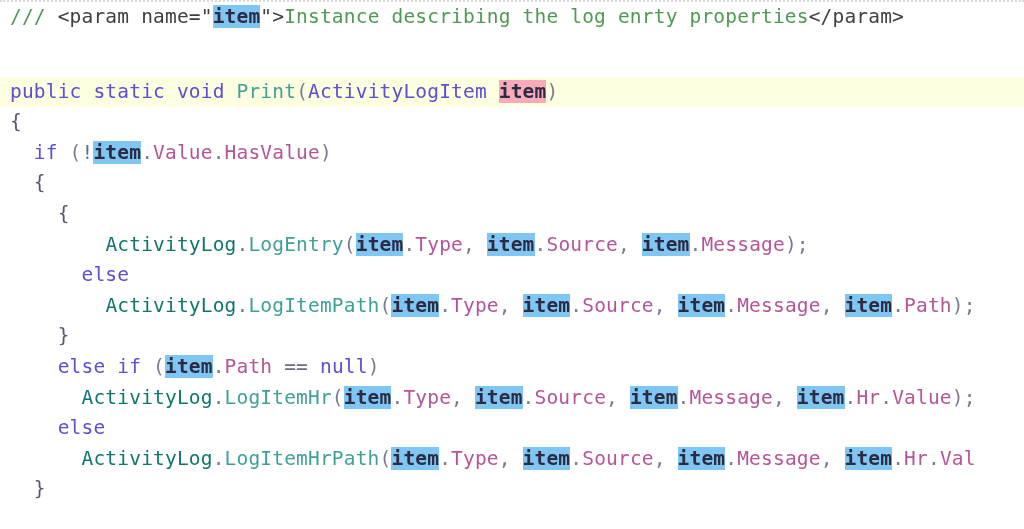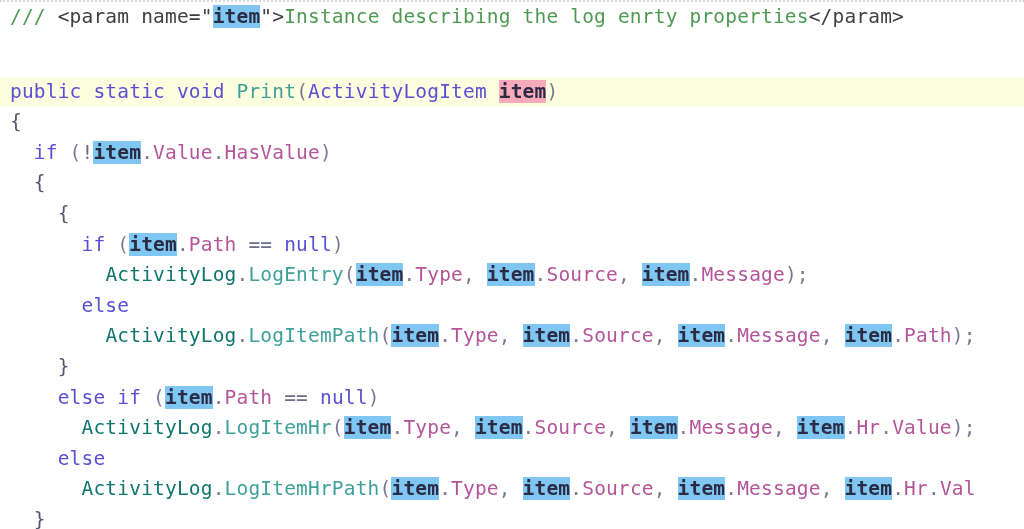--- a/index.html
+++ b/index.html
@@ -85,21 +85,20 @@
 
   <div class="code-line"><span class="line-content"><span class="t-brace">{</span></span></div>
 
   <div class="code-line"><span class="line-content"><span>  </span><span class="t-keyword">if</span><span> </span><span class="t-punct">(</span><span class="t-op">!</span><span class="hl-item">item</span><span class="t-punct">.</span><span class="t-prop">Value</span><span class="t-punct">.</span><span class="t-prop">HasValue</span><span class="t-punct">)</span></span></div>
 
   <div class="code-line"><span class="line-content"><span>  </span><span class="t-brace">{</span></span></div>
 
 
   <div class="code-line"><span class="line-content"><span>    </span><span class="t-brace">{</span></span></div>
 
-  <div class="code-line"><span class="line-content"><span>      </span><span class="t-keyword">if</span><span> </span><span class="t-punct">(</span><span class="hl-item">item</span><span class="t-punct">.</span><span class="t-prop">Path</span><span> </span><span class="t-op">==</span><span> </span><span class="t-keyword">null</span><span class="t-punct">)</span></span></div>
 
   <div class="code-line"><span class="line-content"><span>        </span><span class="t-class">ActivityLog</span><span class="t-punct">.</span><span class="t-method">LogEntry</span><span class="t-punct">(</span><span class="hl-item">item</span><span class="t-punct">.</span><span class="t-prop">Type</span><span class="t-punct">,</span><span> </span><span class="hl-item">item</span><span class="t-punct">.</span><span class="t-prop">Source</span><span class="t-punct">,</span><span> </span><span class="hl-item">item</span><span class="t-punct">.</span><span class="t-prop">Message</span><span class="t-punct">)</span><span class="t-punct">;</span></span></div>
 
   <div class="code-line"><span class="line-content"><span>      </span><span class="t-keyword">else</span></span></div>
 
   <div class="code-line"><span class="line-content"><span>        </span><span class="t-class">ActivityLog</span><span class="t-punct">.</span><span class="t-method">LogItemPath</span><span class="t-punct">(</span><span class="hl-item">item</span><span class="t-punct">.</span><span class="t-prop">Type</span><span class="t-punct">,</span><span> </span><span class="hl-item">item</span><span class="t-punct">.</span><span class="t-prop">Source</span><span class="t-punct">,</span><span> </span><span class="hl-item">item</span><span class="t-punct">.</span><span class="t-prop">Message</span><span class="t-punct">,</span><span> </span><span class="hl-item">item</span><span class="t-punct">.</span><span class="t-prop">Path</span><span class="t-punct">)</span><span class="t-punct">;</span></span></div>
 
   <div class="code-line"><span class="line-content"><span>    </span><span class="t-brace">}</span></span></div>
 
   <div class="code-line"><span class="line-content"><span>    </span><span class="t-keyword">else</span><span> </span><span class="t-keyword">if</span><span> </span><span class="t-punct">(</span><span class="hl-item">item</span><span class="t-punct">.</span><span class="t-prop">Path</span><span> </span><span class="t-op">==</span><span> </span><span class="t-keyword">null</span><span class="t-punct">)</span></span></div>

